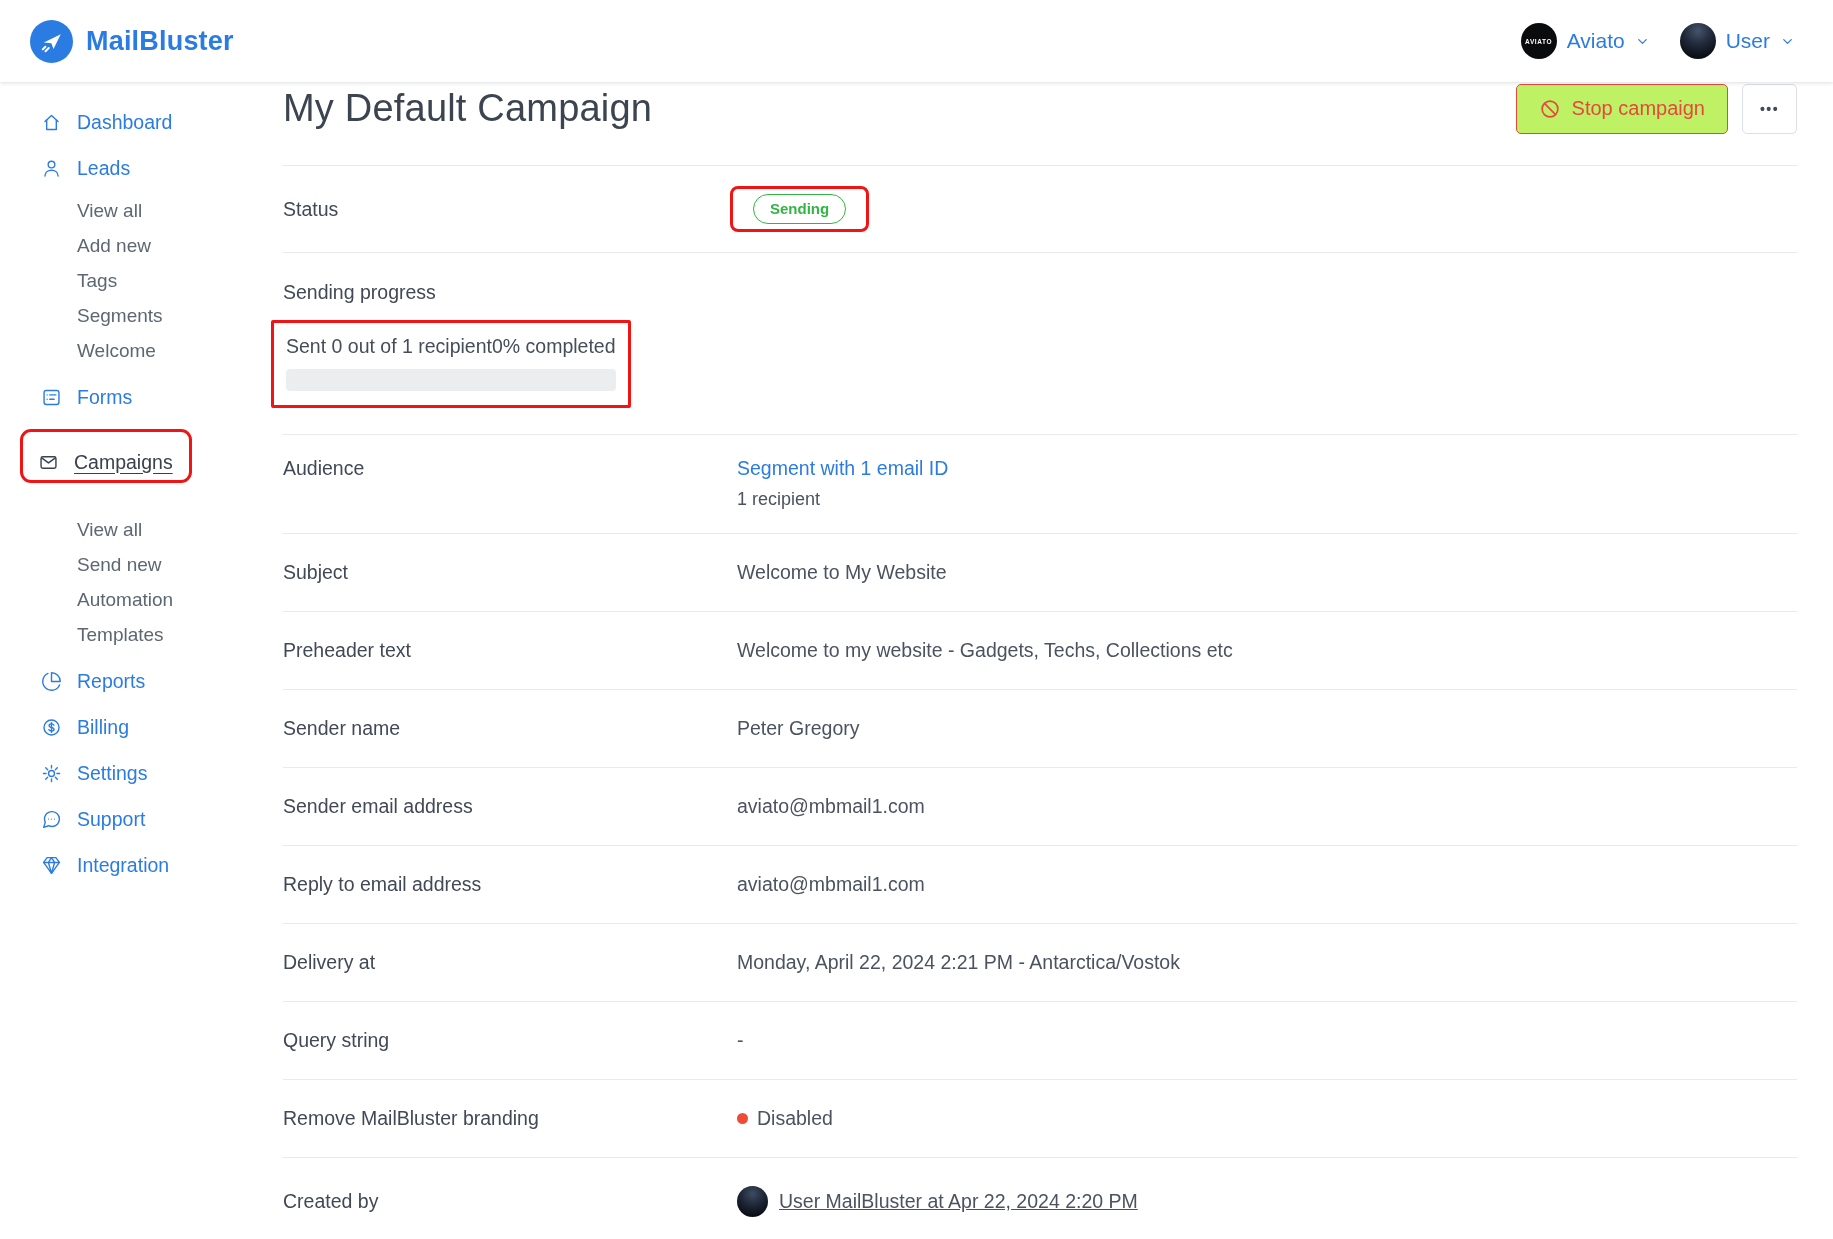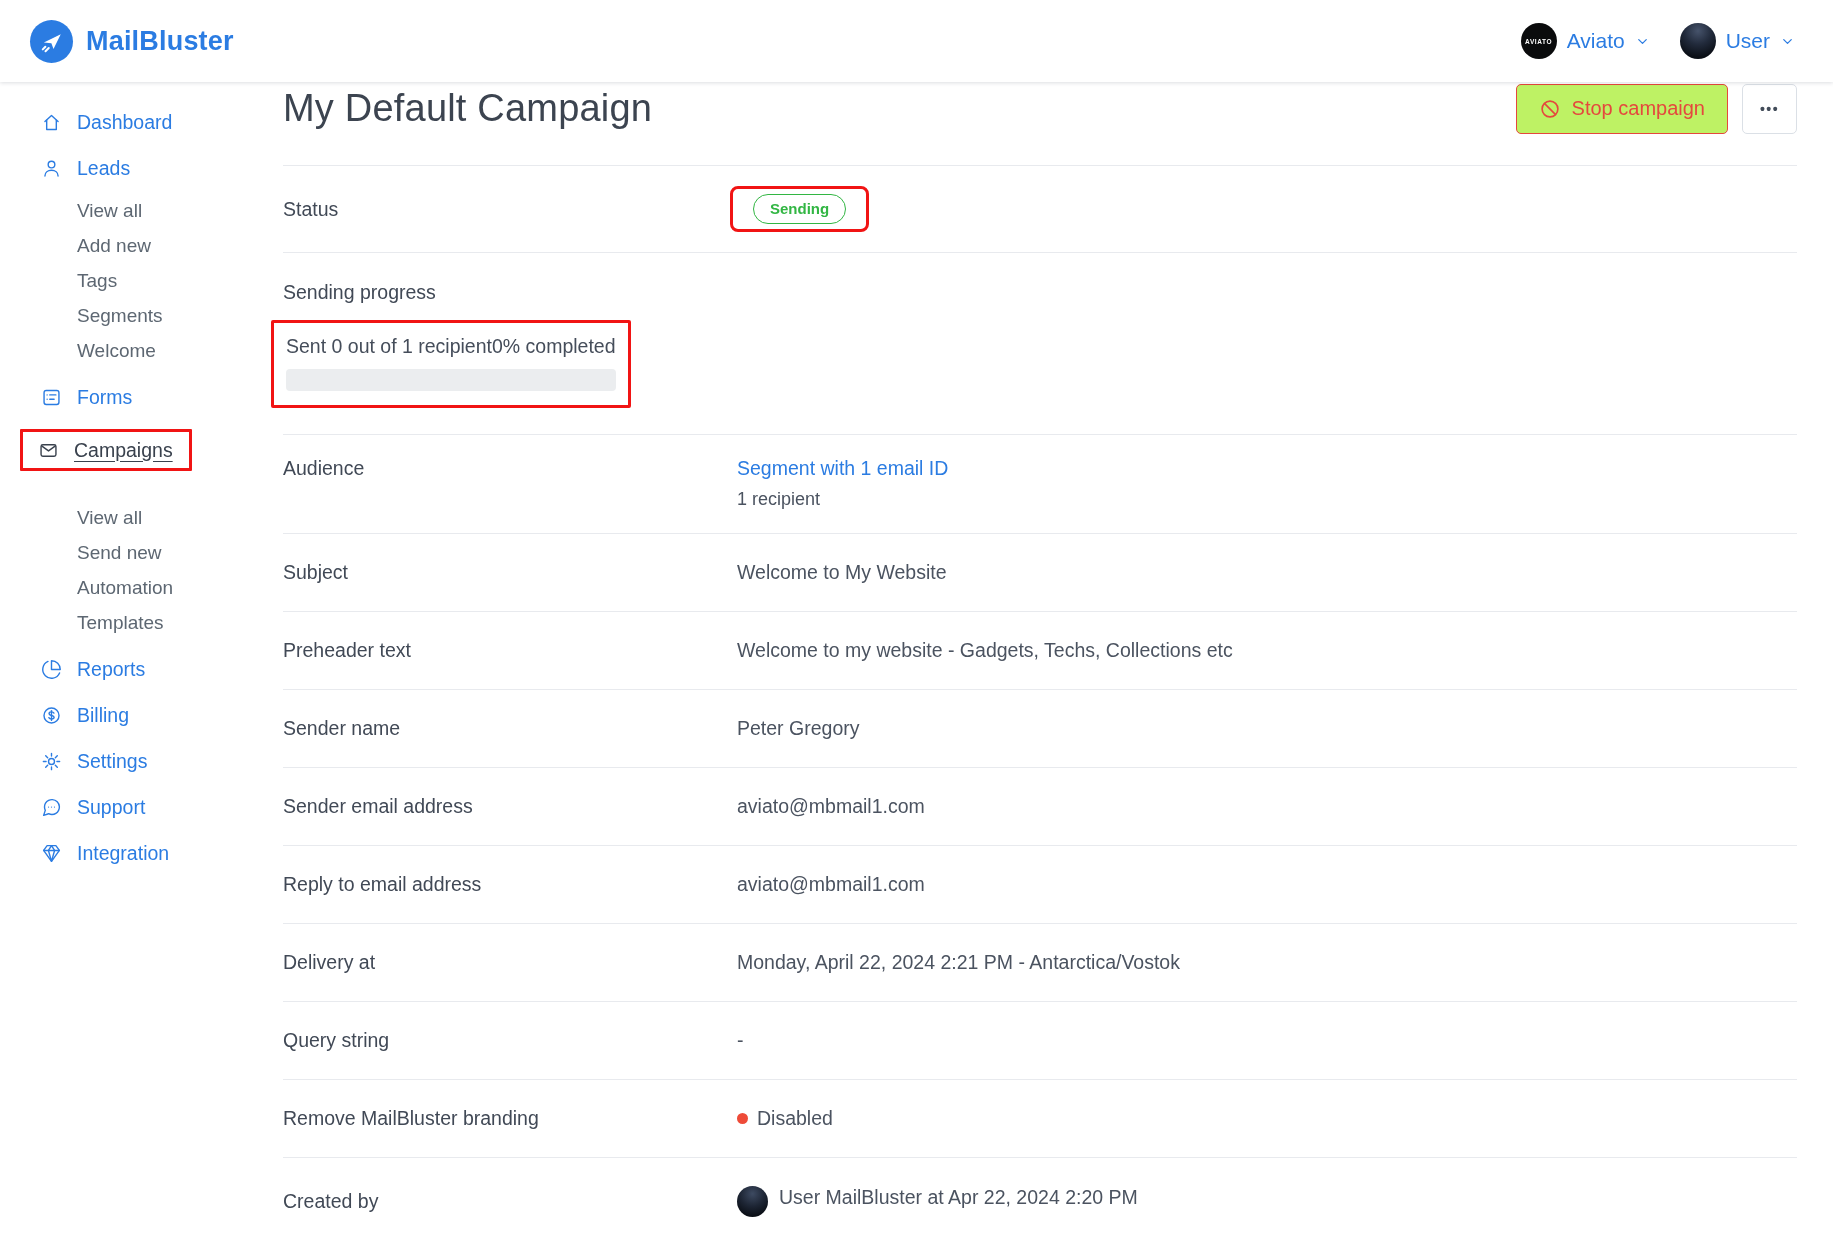--- a/index.html
+++ b/index.html
@@ -33,22 +33,22 @@
   
   .layout{display:flex;align-items:flex-start;}
   .sidebar{width:283px;flex-shrink:0;padding:26px 0 0 40px;}
   .snav-item{display:flex;align-items:center;gap:15px;height:28px;margin-bottom:18px;
              font-size:19.5px;color:var(--accent);cursor:pointer;white-space:nowrap;}
   .sicon{display:flex;width:22px;justify-content:center;flex-shrink:0;}
   .snav-item svg{width:21px;height:21px;stroke:currentColor;fill:none;stroke-width:1.6;
                  stroke-linecap:round;stroke-linejoin:round;}
   .snav-sublist{margin:18px 0 22px;}
   .snav-sub{height:21px;margin-bottom:14px;padding-left:37px;font-size:19px;color:#5d6772;cursor:pointer;}
-  .campaigns-box{border:3px solid var(--annotation);border-radius:1px;display:inline-block;
-                 margin:0 0 18px -20px;padding:4px 16px 4px 14px;}
+  .campaigns-box{border:3px solid var(--annotation);border-radius:11px;display:inline-block;
+                 margin:0 0 18px -20px;padding:16px 16px 4px 14px;}
   .campaigns-box .snav-item{margin:0;color:#39414d;}
   .label-underline{text-decoration:underline;text-underline-offset:4px;}
 
   
   .main{flex:1;padding-right:36px;min-width:0;}
   .page-head{display:flex;align-items:center;justify-content:space-between;}
   .page-title{font-size:38px;font-weight:500;color:#3c4450;line-height:53px;letter-spacing:.2px;}
   .head-actions{display:flex;align-items:center;gap:14px;}
   .btn-stop{display:inline-flex;align-items:center;gap:11px;height:50px;padding:0 22px;
             background:#bef264;border:1px solid var(--danger);border-radius:5px;color:var(--danger);
@@ -79,21 +79,21 @@
   .pfill{height:100%;background:var(--green);width:0;}
 
   .row-audience{align-items:flex-start;padding:22px 0;}
   .link{color:var(--accent);cursor:pointer;}
   .aud-sub{margin-top:8px;color:#4b5360;font-size:18px;}
 
   .value-flex{display:flex;align-items:center;}
   .dot{width:11px;height:11px;border-radius:50%;background:var(--status_dot);
        display:inline-block;margin-right:9px;flex-shrink:0;}
   .row-created{padding:28px 0;}
-  .creator{display:flex;gap:11px;}
+  .creator{display:flex;align-items:center;gap:11px;text-decoration:underline;}
   .creator-avatar{width:31px;height:31px;border-radius:50%;flex-shrink:0;
        background:radial-gradient(circle at 50% 25%,#3d4a61 0%,#1d2534 45%,#0a0e15 80%);}
   .row-content{padding:28px 0 30px;}
 </style>
 </head>
 <body>
 
 <header class="navbar">
   <div class="brand">
     <span class="logo-circle">

